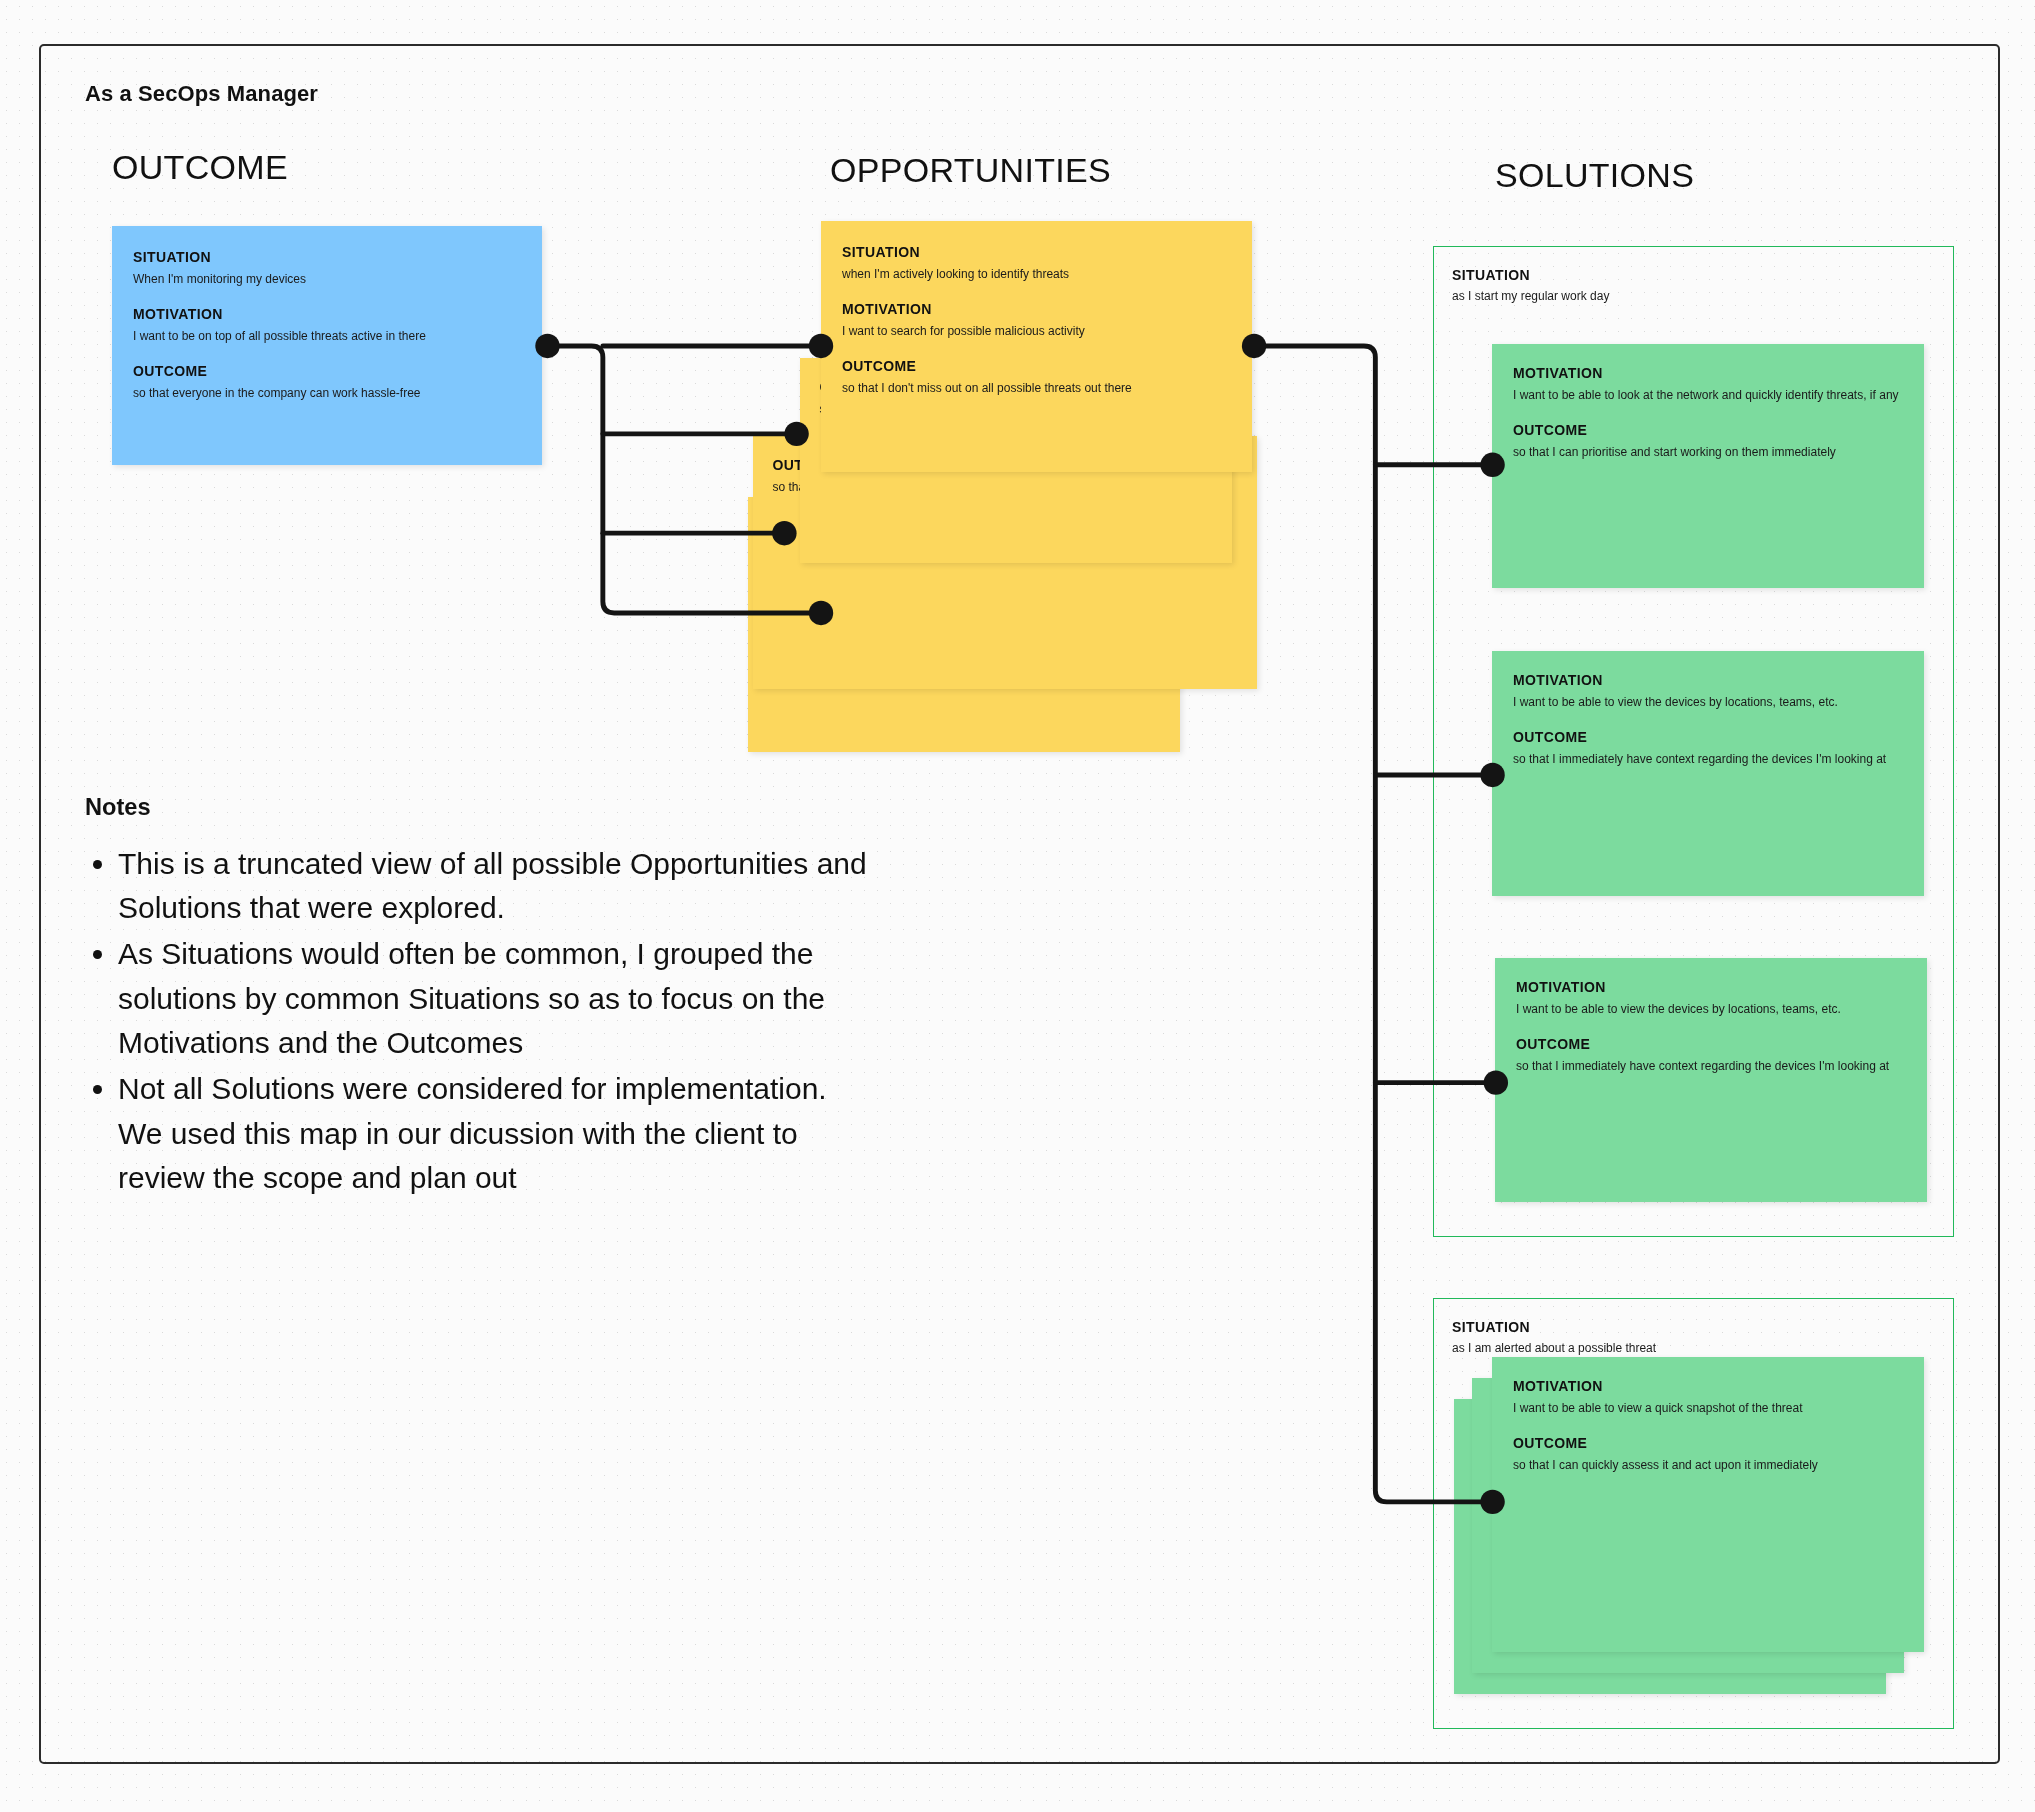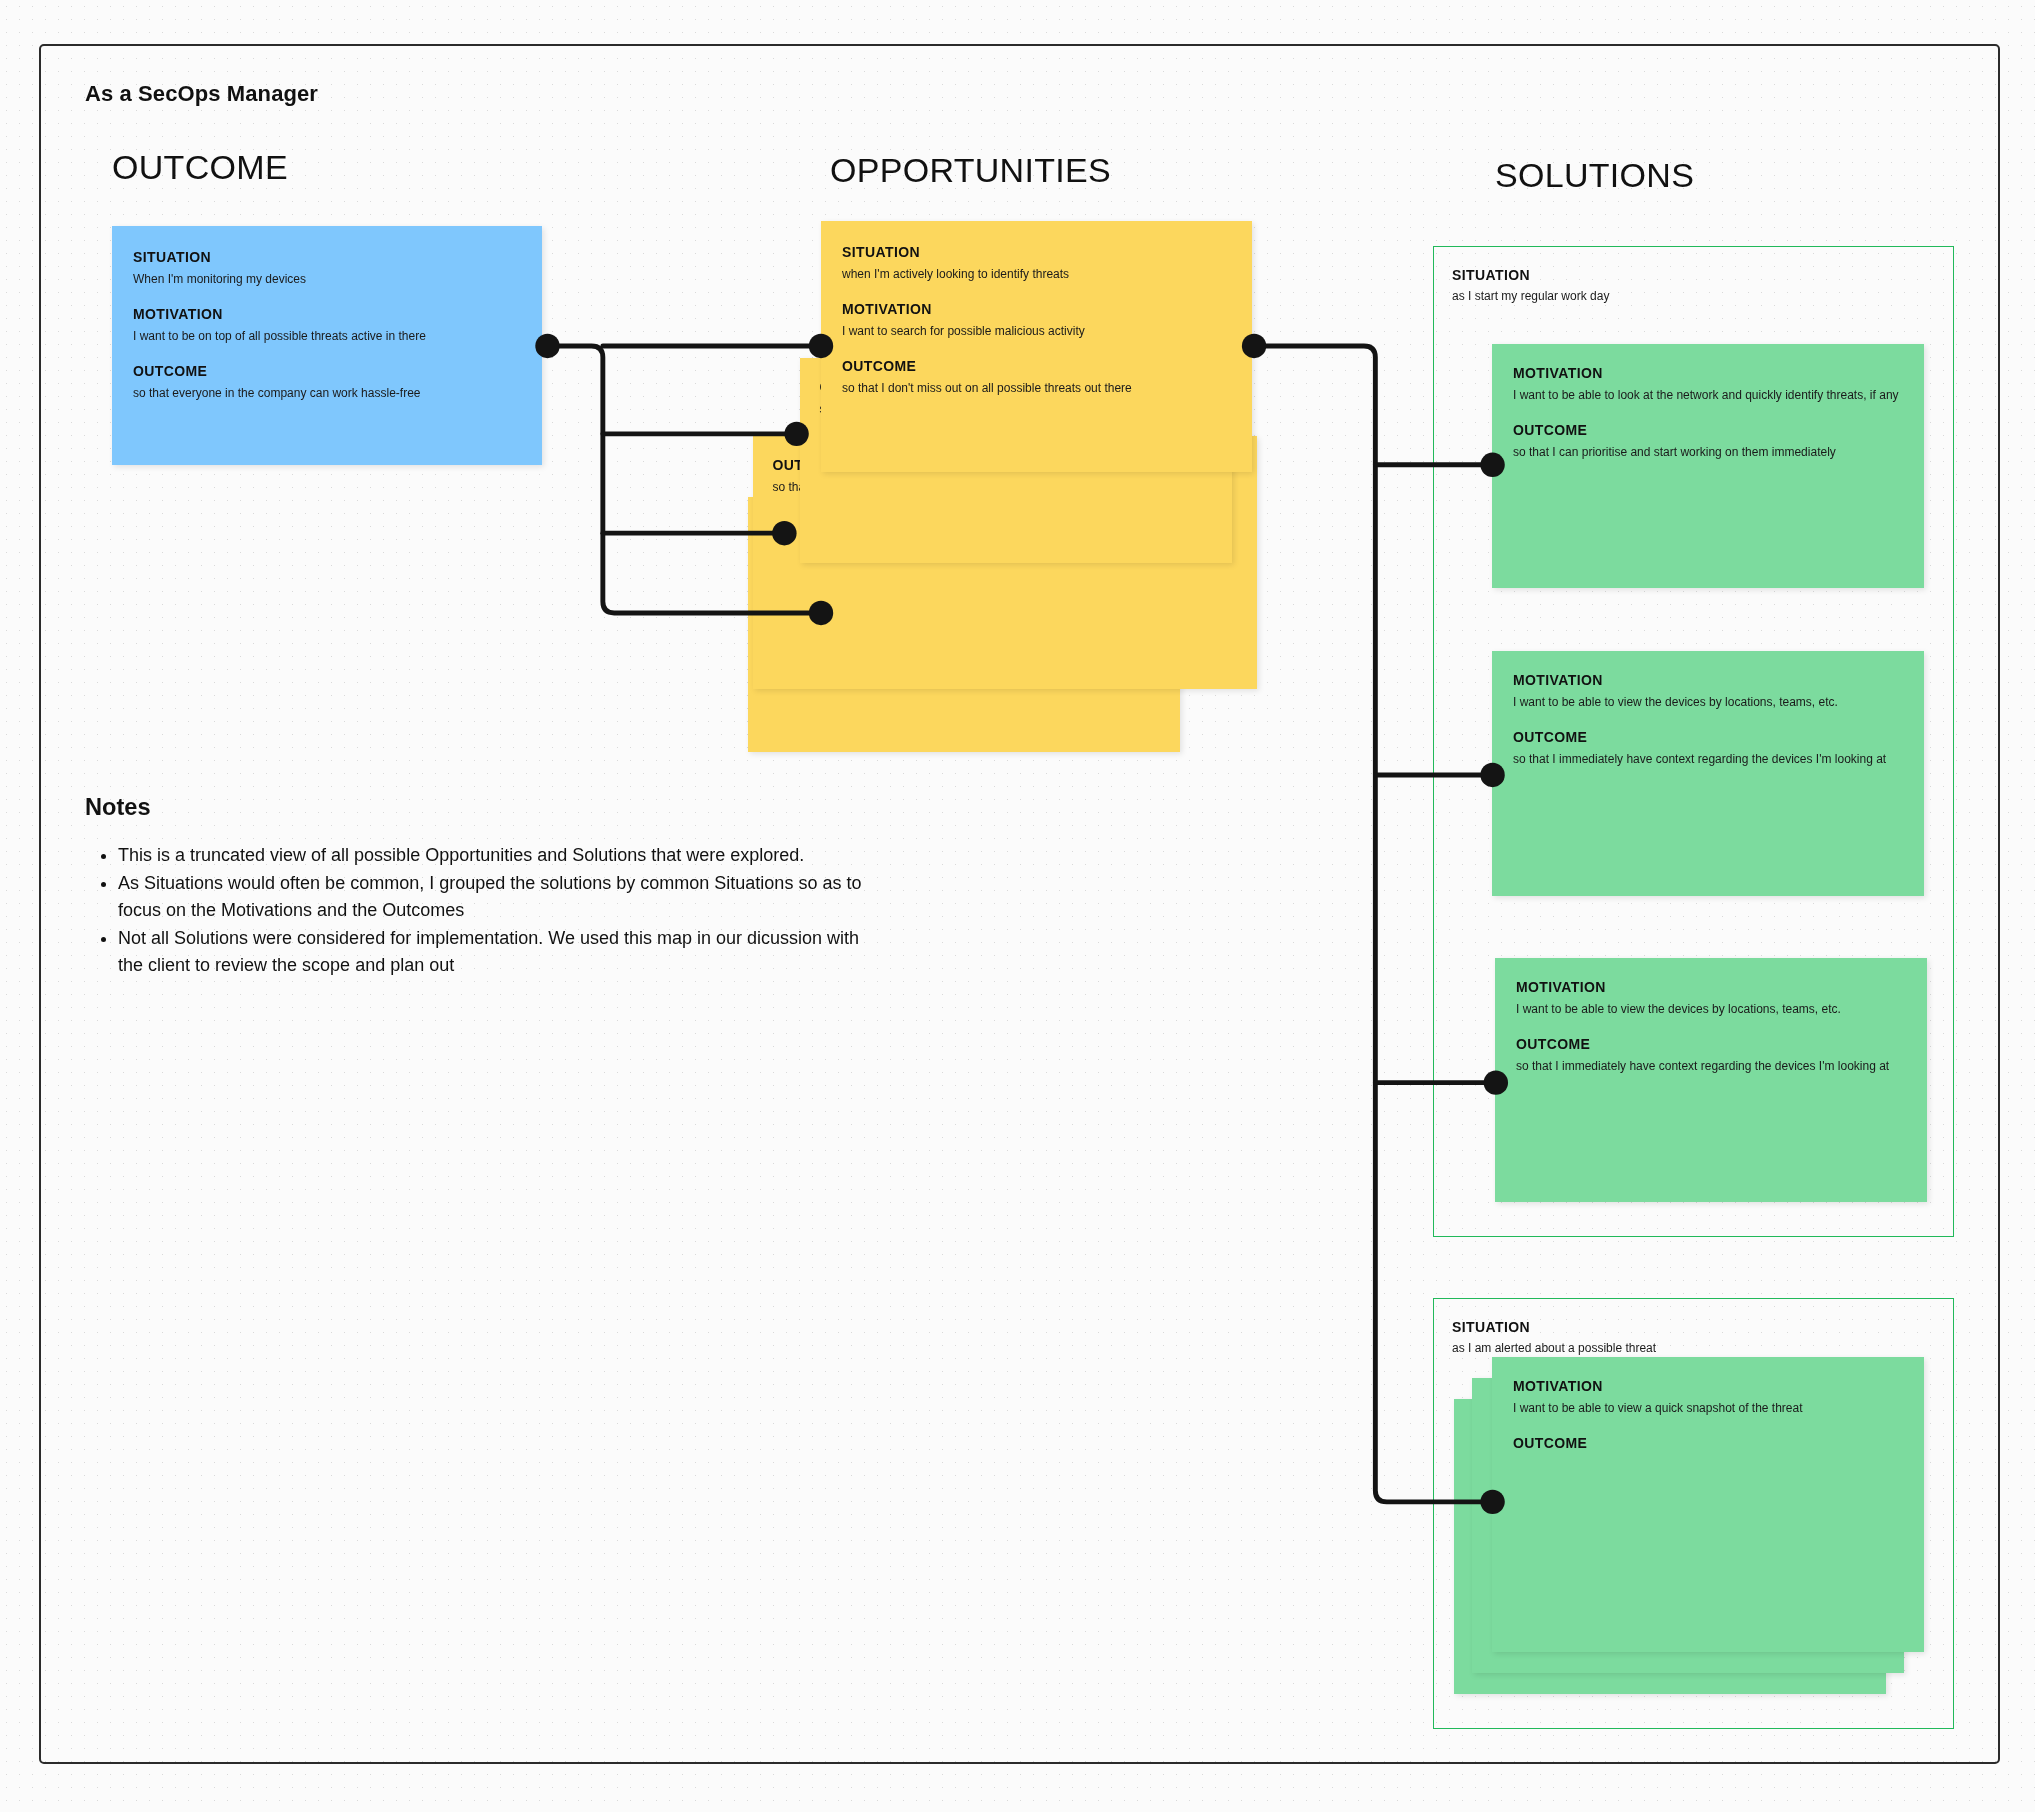--- a/index.html
+++ b/index.html
@@ -58,21 +58,21 @@
   #gs-back1{left:1472px;top:1378px;width:432px;height:295px;}
   #gs-front{left:1492px;top:1357px;width:432px;height:295px;}
 
   svg#wires{position:absolute;left:0;top:0;width:2036px;height:1812px;overflow:visible;pointer-events:none;}
   svg#wires path{fill:none;stroke:#141414;stroke-width:6;stroke-linecap:round;stroke-linejoin:round;}
   svg#wires circle{fill:#141414;}
 
   .notes{position:absolute;left:85px;top:794px;width:782px;}
   .notes h3{margin:0 0 21px 0;font-size:23.6px;font-weight:bold;color:#111;}
   .notes ul{margin:0;padding-left:33px;}
-  .notes li{font-size:18px;line-height:1.48;color:#111;margin-bottom:1.6px;}
+  .notes li{font-size:30px;line-height:1.48;color:#111;margin-bottom:1.6px;}
 </style>
 </head>
 <body>
 
 <div class="frame"></div>
 
 <div id="stage">
 
   <div class="persona">As a SecOps Manager</div>
 
@@ -180,20 +180,21 @@
 
   <div class="card green gcard" id="gs-back2"></div>
   <div class="card green gcard" id="gs-back1"></div>
   <div class="card green gcard" id="gs-front">
     <div class="blk">
       <div class="lab">MOTIVATION</div>
       <div class="txt">I want to be able to view a quick snapshot of the threat</div>
     </div>
     <div class="blk">
       <div class="lab">OUTCOME</div>
+      <div class="txt">so that I can quickly assess it and act upon it immediately</div>
     </div>
   </div>
 
   <svg id="wires" viewBox="0 0 2500 2226">
 
     <path d="M 672 425 L 726 425 Q 740 425 740 439 L 740 739 Q 740 753 754 753 L 1008 753"></path>
     <path d="M 740 425 L 1008 425"></path>
     <path d="M 740 533 L 978 533"></path>
     <path d="M 740 655 L 963 655"></path>
 

